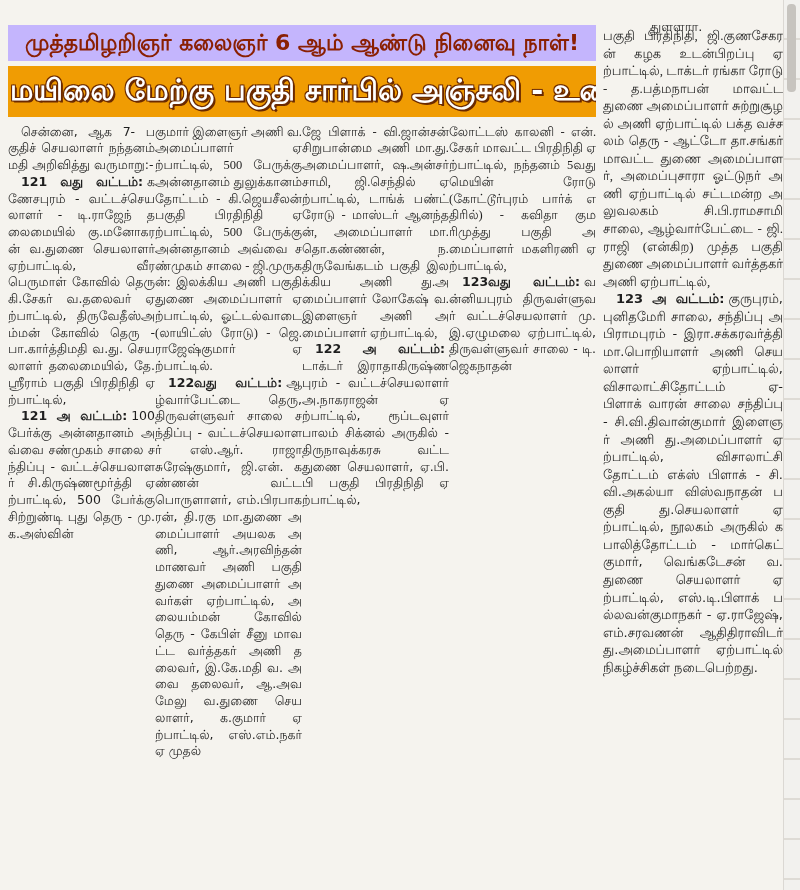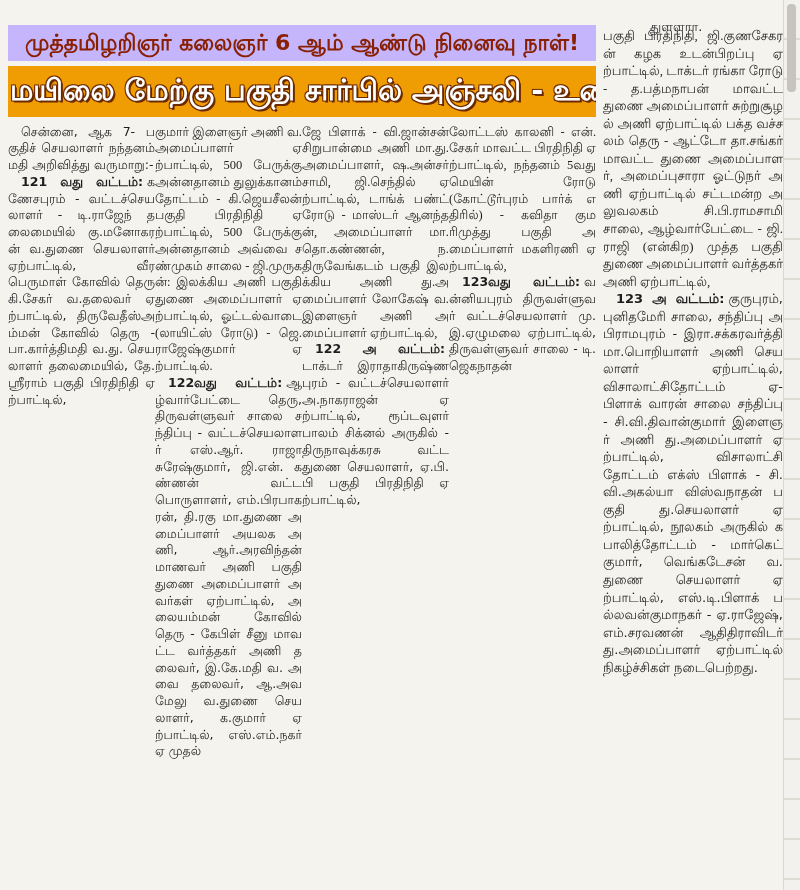--- a/index.html
+++ b/index.html
@@ -92,20 +92,21 @@
     <div class="banner banner-yellow">முத்தமிழறிஞர் கலைஞர் 6 ஆம் ஆண்டு நினைவு நாள்!</div>
 
     <div class="banner banner-orange">மயிலை மேற்கு பகுதி சார்பில் அஞ்சலி - உணவு வழங்கல்!</div>
 
 
     <div class="columns">
 
       <div class="col">
         <p class="para"><span>சென்னை, ஆக 7- பகுதிச் செயலாளர் நந்தனம் மதி அறிவித்து வருமாறு:-</span></p>
         <p class="para"><b class="lead">121 வது வட்டம்:</b><span>கணேசபுரம் - வட்டச்செயலாளர் - டி.ராஜேந் தலைமையில் கு.மனோகரன் வ.துணை செயலாளர் ஏற்பாட்டில், வீரபெருமாள் கோவில் தெரு கி.சேகர் வ.தலைவர் ஏற்பாட்டில், திருவேதீஸ்அம்மன் கோவில் தெரு - பா.கார்த்திமதி வ.து. செயலாளர் தலைமையில், தே.ஸ்ரீராம் பகுதி பிரதிநிதி ஏற்பாட்டில்,</span></p>
+        <p class="para"><b class="lead">121 அ வட்டம்:</b><span>100 பேர்க்கு அன்னதானம் அவ்வை சண்முகம் சாலை சந்திப்பு - வட்டச்செயலாளர் சி.கிருஷ்ணமூர்த்தி ஏற்பாட்டில், 500 பேர்க்கு சிற்றுண்டி புது தெரு - மு.க.அஸ்வின்</span></p>
       </div>
 
       <div class="col">
         <p class="para cont"><span>குமார் இளைஞர் அணி வ.அமைப்பாளர் ஏற்பாட்டில், 500 பேருக்கு அன்னதானம் துலுக்கானம் தோட்டம் - கி.ஜெயசீலன் பகுதி பிரதிநிதி ஏற்பாட்டில், 500 பேருக்கு அன்னதானம் அவ்வை சண்முகம் சாலை - ஜி.முருகன்: இலக்கிய அணி பகுதி துணை அமைப்பாளர் ஏற்பாட்டில், ஓட்டல்வாடை (லாயிட்ஸ் ரோடு) - ஜெ.ராஜேஷ்குமார் ஏற்பாட்டில்.</span></p>
         <p class="para"><b class="lead">122வது வட்டம்:</b><span>ஆழ்வார்பேட்டை தெரு, திருவள்ளுவர் சாலை சந்திப்பு - வட்டச்செயலாளர் எஸ்.ஆர். ராஜா சுரேஷ்குமார், ஜி.என். கண்ணன் வட்ட பொருளாளர், எம்.பிரபாகரன், தி.ரகு மா.துணை அமைப்பாளர் அயலக அணி, ஆர்.அரவிந்தன் மாணவர் அணி பகுதி துணை அமைப்பாளர் அவர்கள் ஏற்பாட்டில், அலையம்மன் கோவில் தெரு - கேபிள் சீனு மாவட்ட வர்த்தகர் அணி தலைவர், இ.கே.மதி வ. அவை தலைவர், ஆ.அவமேலு வ.துணை செயலாளர், க.குமார் ஏற்பாட்டில், எஸ்.எம்.நகர் ஏ முதல்</span></p>
       </div>
 
       <div class="col">
         <p class="para cont"><span>ஜே பிளாக் - வி.ஜான்சன் சிறுபான்மை அணி மா.து. அமைப்பாளர், ஷ.அன்சர் சாமி, ஜி.செந்தில் ஏற்பாட்டில், டாங்க் பண்ட் ரோடு - மாஸ்டர் ஆனந்தன், அமைப்பாளர் மா.தொ.கண்ணன், ந.திருவேங்கடம் பகுதி இலக்கிய அணி து.அமைப்பாளர் லோகேஷ் வ.இளைஞர் அணி அமைப்பாளர் ஏற்பாட்டில்,</span></p>
         <p class="para"><b class="lead">122 அ வட்டம்:</b><span>டாக்டர் இராதாகிருஷ்ணபுரம் - வட்டச்செயலாளர் அ.நாகராஜன் ஏற்பாட்டில், ரூப்டவுளர் பாலம் சிக்னல் அருகில் - திருநாவுக்கரசு வட்ட துணை செயலாளர், ஏ.பி.பி பகுதி பிரதிநிதி ஏற்பாட்டில்,</span></p>

